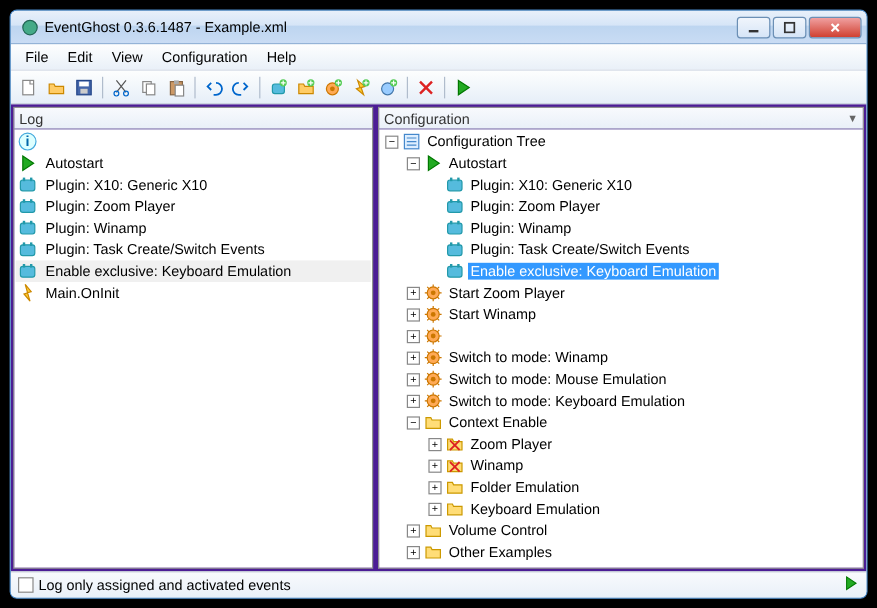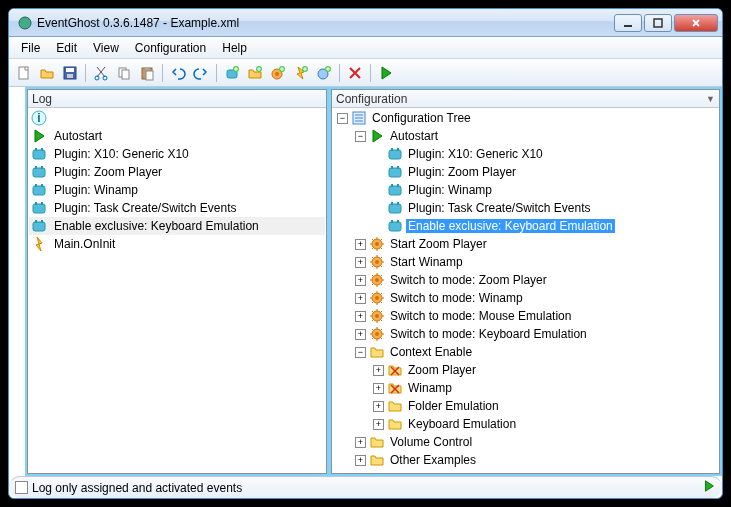--- a/index.html
+++ b/index.html
@@ -10,35 +10,35 @@
 .title-text { flex: 1; color: #000; font-size: 12px; }
 .win-buttons { display: flex; gap: 2px; }
 .win-btn { width: 28px; height: 18px; border: 1px solid #6b8fb5; border-radius: 3px; display: flex; align-items: center; justify-content: center; background: linear-gradient(to bottom, #f0f5fc, #d6e5f7); cursor: pointer; }
 .win-btn svg { width: 10px; height: 10px; }
 .win-close { width: 44px; background: linear-gradient(to bottom, #f0a0a0, #d04030); }
 .menubar { height: 22px; background: linear-gradient(to bottom, #fdfefe, #e9f0f8); border-bottom: 1px solid #d0d8e4; display: flex; align-items: center; padding: 0 4px; }
 .menu-item { padding: 2px 8px; cursor: pointer; }
 .toolbar { height: 28px; background: linear-gradient(to bottom, #fdfefe, #e6eef8); border-bottom: 1px solid #c0cad8; display: flex; align-items: center; padding: 0 4px; gap: 1px; }
 .tool-btn { width: 22px; height: 22px; display: flex; align-items: center; justify-content: center; cursor: pointer; border: 1px solid transparent; border-radius: 2px; }
 .tool-sep { width: 1px; height: 18px; background: #b0bccc; margin: 0 3px; }
-.content { flex: 1; display: flex; background: #7dd3fc; margin-left: 16px; }
+.content { flex: 1; display: flex; background: #4c1d95; }
 .pane { display: flex; flex-direction: column; border: 1px solid #919191; margin: 2px; }
 .pane-left { width: 300px; }
 .pane-right { flex: 1; }
 .pane-header { height: 18px; background: linear-gradient(to bottom, #f8fafd, #e9f0f8); border-bottom: 1px solid #c0c8d4; padding: 1px 4px; font-size: 11px; color: #333; display:flex; align-items:center; justify-content:space-between;}
 .pane-body { flex: 1; overflow: auto; background: #fff; padding: 1px; }
 .log-row { display: flex; align-items: center; height: 18px; padding: 0 2px; gap: 4px; white-space: nowrap; }
 .log-row.sel { background: #f0f0f0; }
 .tree-row { display: flex; align-items: center; height: 18px; white-space: nowrap; }
 .tree-row .spacer { display: inline-block; }
 .expander { width: 11px; height: 11px; border: 1px solid #888; display: inline-flex; align-items: center; justify-content: center; font-size: 9px; line-height: 1; margin-right: 3px; cursor: pointer; background:#fff;}
 .tree-icon { width: 16px; height: 16px; margin-right: 3px; flex-shrink:0;}
 .tree-label { padding: 0 2px; }
 .tree-label.selected { background: #3399ff; color: #fff; }
-.statusbar { height: 22px; background: linear-gradient(to bottom, #f8fafd, #e9f0f8); border-top: 1px solid #c0c8d4; display: flex; align-items: center; padding: 0 6px; justify-content: space-between; border-radius: 11px; }
+.statusbar { height: 22px; background: linear-gradient(to bottom, #f8fafd, #e9f0f8); border-top: 1px solid #c0c8d4; display: flex; align-items: center; padding: 0 6px; justify-content: space-between; }
 .check { width: 13px; height: 13px; border: 1px solid #888; margin-right: 4px; background:#fff;}
 .icon16 { width:16px; height:16px; display:inline-block; flex-shrink:0;}
 .tool-btn svg { width:16px; height:16px;}
 </style>
 </head>
 <body>
 
 <div class="window">
   <div class="titlebar">
     <span class="title-icon">
@@ -336,21 +336,20 @@
             <span class="tree-label">Start Winamp</span>
           </div>
           <div class="tree-row">
             <span class="spacer" style="width:22px"></span>
             <span class="expander">+</span>
             <svg class="icon16 tree-icon" viewBox="0 0 16 16">
               <circle cx="8" cy="8" r="5" fill="#fa5" stroke="#c70"></circle>
               <circle cx="8" cy="8" r="2" fill="#c70"></circle>
               <path d="M8 1v2M8 13v2M1 8h2M13 8h2M3 3l1.5 1.5M11.5 11.5L13 13M13 3l-1.5 1.5M4.5 11.5L3 13" stroke="#c70"></path>
             </svg>
-            <span class="tree-label">Switch to mode: Zoom Player</span>
           </div>
           <div class="tree-row">
             <span class="spacer" style="width:22px"></span>
             <span class="expander">+</span>
             <svg class="icon16 tree-icon" viewBox="0 0 16 16">
               <circle cx="8" cy="8" r="5" fill="#fa5" stroke="#c70"></circle>
               <circle cx="8" cy="8" r="2" fill="#c70"></circle>
               <path d="M8 1v2M8 13v2M1 8h2M13 8h2M3 3l1.5 1.5M11.5 11.5L13 13M13 3l-1.5 1.5M4.5 11.5L3 13" stroke="#c70"></path>
             </svg>
             <span class="tree-label">Switch to mode: Winamp</span>

